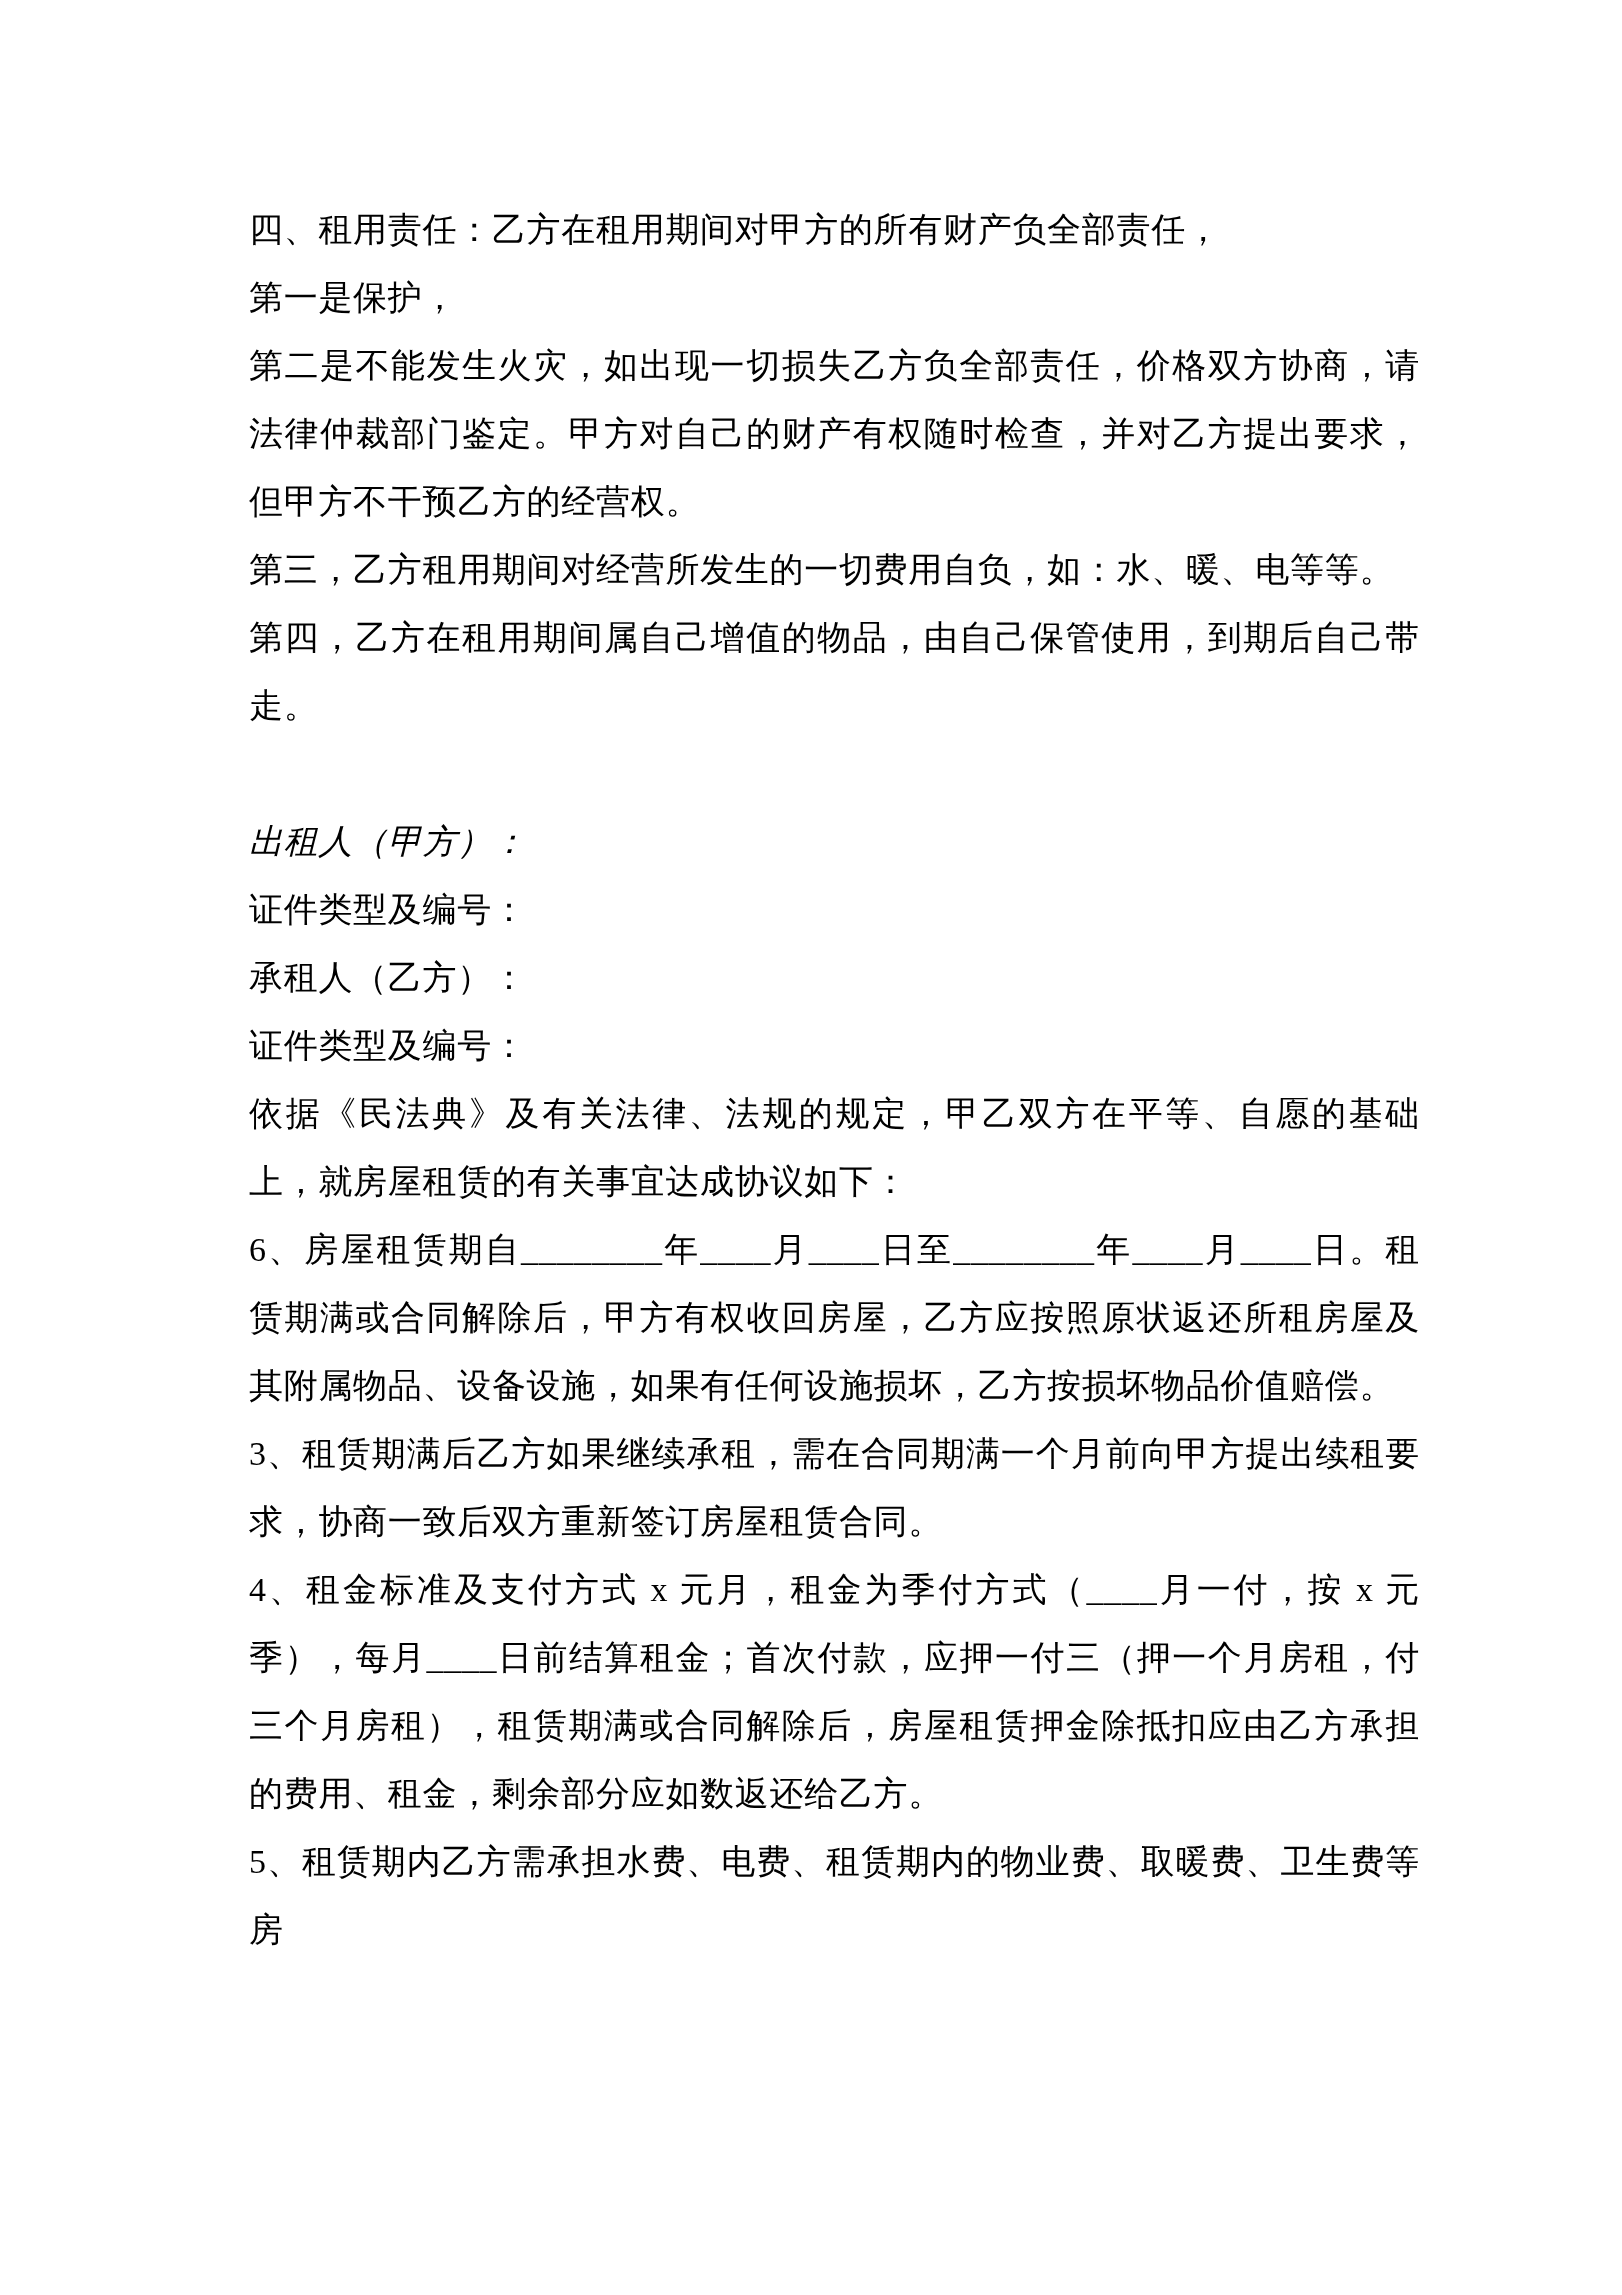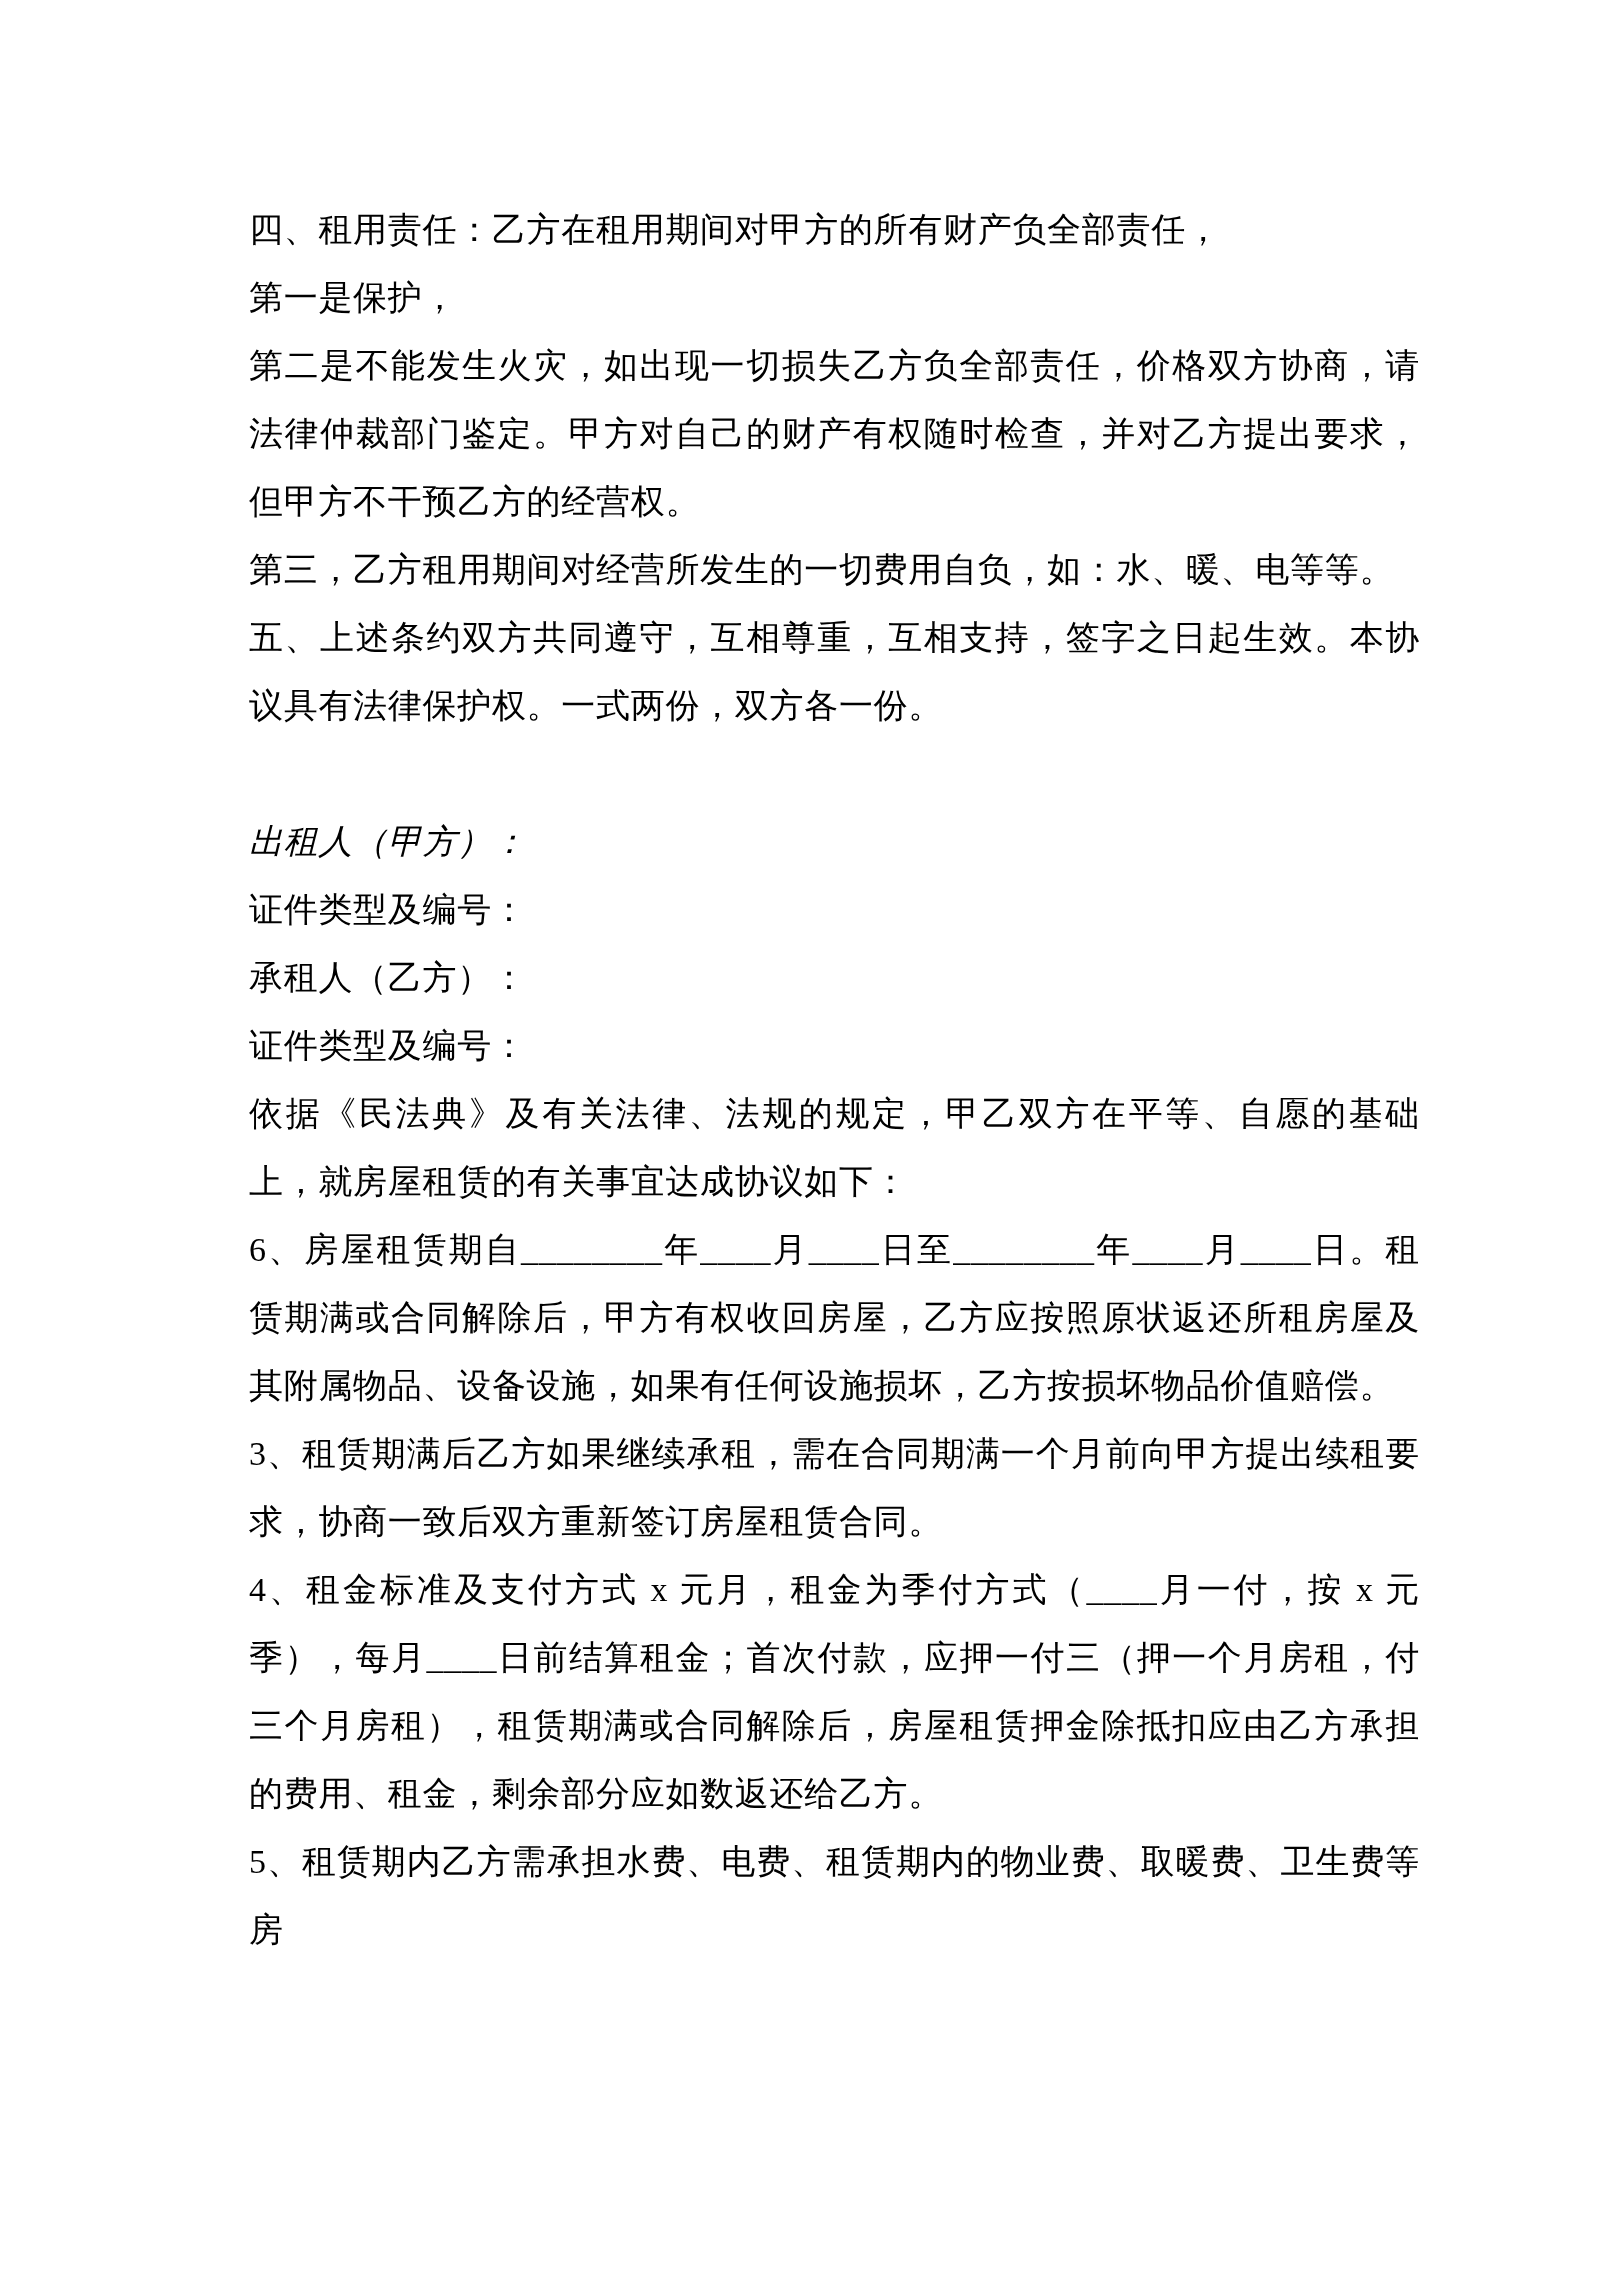--- a/index.html
+++ b/index.html
@@ -37,21 +37,21 @@
 </style>
 </head>
 <body>
 
 <div class="page">
   <div class="doc-body">
     <p>四、租用责任：乙方在租用期间对甲方的所有财产负全部责任，</p>
     <p>第一是保护，</p>
     <p>第二是不能发生火灾，如出现一切损失乙方负全部责任，价格双方协商，请法律仲裁部门鉴定。甲方对自己的财产有权随时检查，并对乙方提出要求，但甲方不干预乙方的经营权。</p>
     <p>第三，乙方租用期间对经营所发生的一切费用自负，如：水、暖、电等等。</p>
-    <p>五、上述条约双方共同遵守，互相尊重，互相支持，签字之日起生效。本协议具有法律保护权。一式两份，双方各一份。</p>
+    <p>第四，乙方在租用期间属自己增值的物品，由自己保管使用，到期后自己带走。</p>
     <p class="gap-above">出租人（甲方）：</p>
     <p>证件类型及编号：</p>
     <p>承租人（乙方）：</p>
     <p>证件类型及编号：</p>
     <p>依据《民法典》及有关法律、法规的规定，甲乙双方在平等、自愿的基础上，就房屋租赁的有关事宜达成协议如下：</p>
     <p>6、房屋租赁期自________年____月____日至________年____月____日。租赁期满或合同解除后，甲方有权收回房屋，乙方应按照原状返还所租房屋及其附属物品、设备设施，如果有任何设施损坏，乙方按损坏物品价值赔偿。</p>
     <p>3、租赁期满后乙方如果继续承租，需在合同期满一个月前向甲方提出续租要求，协商一致后双方重新签订房屋租赁合同。</p>
     <p>4、租金标准及支付方式 x 元月，租金为季付方式（____月一付，按 x 元季），每月____日前结算租金；首次付款，应押一付三（押一个月房租，付三个月房租），租赁期满或合同解除后，房屋租赁押金除抵扣应由乙方承担的费用、租金，剩余部分应如数返还给乙方。</p>
     <p>5、租赁期内乙方需承担水费、电费、租赁期内的物业费、取暖费、卫生费等房</p>
   </div>

